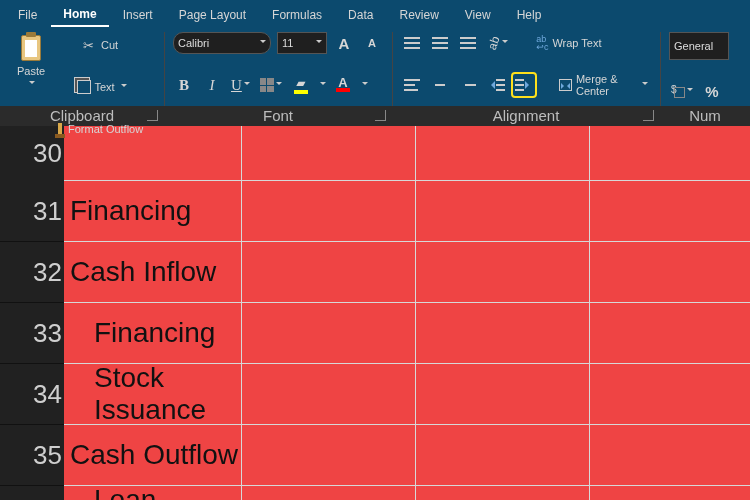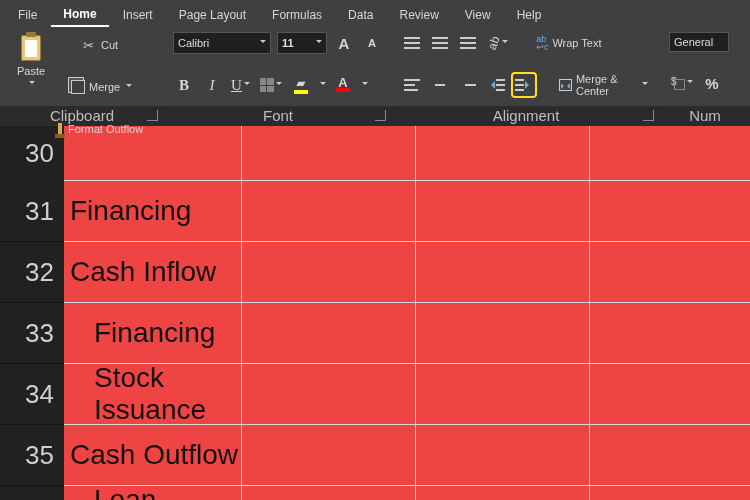--- a/index.html
+++ b/index.html
@@ -1,19 +1,19 @@
 <!DOCTYPE html>
 <html><head>
 <meta charset="utf-8">
 <style>
   * { margin: 0; padding: 0; box-sizing: border-box; font-family: "Segoe UI", Arial, sans-serif; }
   body { width: 750px; height: 500px; overflow: hidden; background: #fff; }
 
   
-  .ribbon { background: #404040; color: #d6d6d6; font-size: 12px; user-select: none; }
+  .ribbon { background: #0c4a6e; color: #d6d6d6; font-size: 12px; user-select: none; }
 
   
   .tabs { display: flex; align-items: center; padding: 0 6px; height: 28px; gap: 2px; }
   .tab  { padding: 5px 12px 4px; cursor: pointer; }
   .tab.active { border-bottom: 2px solid #fff; color: #fff; font-weight: 600; }
 
   
   .groups { display: flex; align-items: stretch; padding: 4px 6px 0; height: 78px; }
   .group  { display: flex; flex-direction: column; justify-content: space-between; padding: 0 8px 2px; position: relative; }
   .group + .group { border-left: 1px solid #444; }
@@ -42,22 +42,22 @@
 
   
   .ico-cut    { width:14px; height:14px; display:inline-block; color:#ccc; }
   .ico-cut::before { content:"\2702"; font-size:13px; }
   .ico-copy   { width:14px; height:14px; border:1px solid #ccc; box-shadow: -2px -2px 0 #555, -2px -2px 0 1px #ccc; margin-left:2px; }
   .ico-brush  { width:4px; height:12px; background:#d8a84a; position:relative; margin-right:2px; }
   .ico-brush::after { content:""; position:absolute; bottom:-3px; left:-3px; width:10px; height:4px; background:#8a5a20; }
 
   
   .fontbox { background:#1f1f1f; border:1px solid #555; height:22px; font-size:11px; color:#ddd; padding:0 4px; display:flex; align-items:center; justify-content:space-between; }
-  .fontname { width:98px; }
-  .fontsize { width:50px;font-weight:bold; }
+  .fontname { width:98px;border-radius:10px; }
+  .fontsize { width:50px; }
   .tog { font-family: "Times New Roman", serif; font-size:15px; }
   .tog.b { font-weight:bold; }
   .tog.i { font-style:italic; }
   .tog.u { text-decoration: underline; }
   .swatch { height:4px; margin-top:0px; }
   .swatch.y { background:#ffff00; width:14px; display:block; }
   .swatch.r { background:#ff0000; width:14px; display:block; }
   .letterA { font-weight:bold; font-size:13px; line-height:10px; display:block; text-align:center; }
   .Aa::after { content:"A"; font-weight:bold; }
   .Aa.big2 { font-size:15px; } .Aa.sml2 { font-size:11px; }
@@ -82,26 +82,26 @@
   .mergeico { width:16px; height:12px; border:1px solid #ccc; position:relative; }
   .mergeico::before, .mergeico::after { content:""; position:absolute; top:3px; border:3px solid transparent; }
   .mergeico::before { left:1px; border-left-color:#6fa8dc; }
   .mergeico::after  { right:1px; border-right-color:#6fa8dc; }
   .wrapico { font-size:9px; line-height:8px; color:#6fa8dc; }
 
   .pct::after { content:"%"; font-weight:bold; font-size:15px; }
   .dollar { width:14px; height:14px; position:relative; }
   .dollar::before { content:"$"; position:absolute; font-size:10px; left:0; top:0; }
   .dollar::after  { content:""; position:absolute; left:3px; top:3px; width:9px; height:9px; border:1px solid #888; }
-  .numfmt { background:#1f1f1f; border:1px solid #555; height:20px; width:60px; font-size:11px; color:#ddd; padding:0 4px; display:flex; align-items:center; }
+  .numfmt { background:#1f1f1f; border:1px solid #555; height:28px; width:60px; font-size:11px; color:#ddd; padding:0 4px; display:flex; align-items:center; }
 
   
   .sheet { display: grid; grid-template-columns: 64px 178px 174px 174px 174px; }
   .hdr { background:#212121; color:#cfcfcf; display:flex; align-items:center; justify-content:flex-end;
-         font-size:26px; padding-right:10px; height:61px; border-bottom:1px solid #111; }
+         font-size:26px; padding-right:2px; height:61px; border-bottom:1px solid #111; }
   .hdr:first-child, .row36 .hdr { border-bottom:none; }
   .cell { background:#ef4444; border-right:1px solid #d7d7d7; border-bottom:1px solid #d7d7d7;
           font-size:28px; color:#111; display:flex; align-items:center; padding-left:6px; height:61px; }
   .cell.indent1 { padding-left:30px; }
   .sheet .short { height:55px; } 
   .sheet .short.cell, .sheet .short.hdr { height:55px; }
 </style>
 </head>
 <body>
 
@@ -128,21 +128,21 @@
           <span>Paste</span>
           <span class="caret"></span>
         </div>
         <div class="group-rows" style="margin-top:2px">
           <div class="rbtn text">
             <span class="ico-cut"></span>
             <span>Cut</span>
           </div>
           <div class="rbtn text">
             <span class="ico-copy"></span>
-            <span>Merge</span>
+            <span>Text</span>
             <span class="caret"></span>
           </div>
           <div class="rbtn text">
             <span class="ico-brush"></span>
             <span>Format Outflow</span>
           </div>
         </div>
       </div>
     </div>
 

